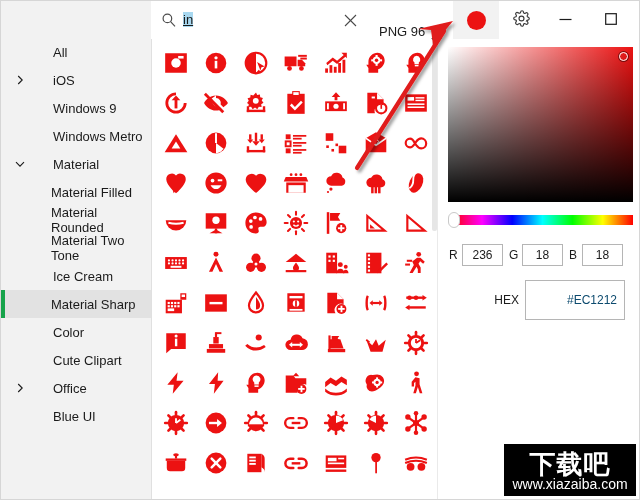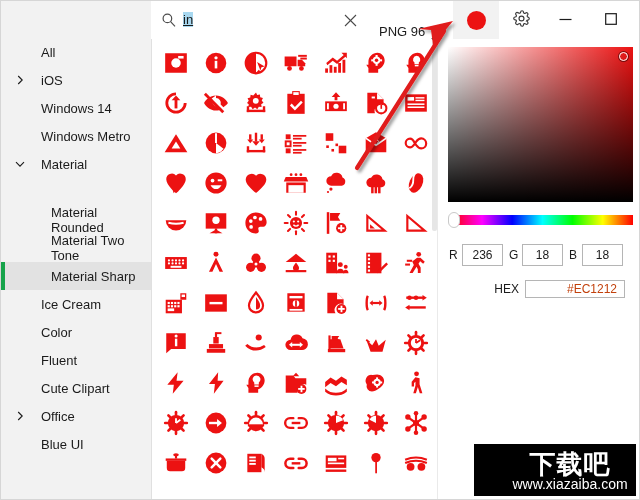--- a/index.html
+++ b/index.html
@@ -138,21 +138,21 @@
   .nav-chev {
     position: absolute;
     left: 14px;
     width: 10px; height: 10px;
     display: block;
     color: #1b1b1b;
   }
   .nav-label { display: block; }
 
   .lvl0 .nav-label { padding-left: 32px; }
-  .lvl1 .nav-label { padding-left: 40px; }
+  .lvl1 .nav-label { padding-left: 52px; }
   .lvl2 .nav-label { padding-left: 50px; }
 
   
   .grid-panel {
     position: absolute;
     left: 151px; top: 38px;
     width: 285px; bottom: 0;
     background: #ffffff;
     overflow: hidden;
     z-index: 10;
@@ -277,27 +277,27 @@
     display: flex;
     align-items: center;
     justify-content: flex-end;
     margin-top: 14px;
     margin-right: 4px;
     font-size: 12px;
     color: #1b1b1b;
   }
   .hex-lbl { margin-right: 6px; margin-left: 43px; }
   .hex-input {
-    width: 100px; height: 18px;
+    width: 100px; height: 40px;
     border: 1px solid #b5b5b5;
     box-sizing: border-box;
     display: flex; align-items: center; justify-content: flex-end;
     padding-right: 7px;
     font-size: 12px;
-    color: #c2410c;
+    color: #0c4a6e;
     background: #fff;
   }
 
   
   .anno-arrow {
     position: absolute;
     left: 0; top: 0;
     width: 640px; height: 500px;
     pointer-events: none;
     z-index: 60;
@@ -308,21 +308,20 @@
     position: absolute;
     right: 3px; bottom: 3px;
     width: 132px; height: 52px;
     background: #000000;
     z-index: 70;
     display: flex;
     flex-direction: column;
     align-items: center;
     justify-content: center;
     overflow: hidden;
-    padding-left: 30px;
   }
   .wm-cn {
     color: #ffffff;
     font-size: 26px;
     font-weight: bold;
     letter-spacing: 1px;
     line-height: 28px;
     font-family: "DejaVu Sans", sans-serif;
   }
   .wm-url {
@@ -352,59 +351,56 @@
         </div>
         <div class="nav-item lvl1">
           <span class="accent"></span>
           <svg class="nav-chev" viewBox="0 0 10 10" fill="none" stroke="#1b1b1b" stroke-width="1.1">
             <polyline points="3.2,1 7.2,5 3.2,9"></polyline>
           </svg>
           <span class="nav-label">iOS</span>
         </div>
         <div class="nav-item lvl1">
           <span class="accent"></span>
-          <span class="nav-label">Windows 14</span>
+          <span class="nav-label">Windows 9</span>
         </div>
         <div class="nav-item lvl1">
           <span class="accent"></span>
           <span class="nav-label">Windows Metro</span>
         </div>
         <div class="nav-item lvl1">
           <span class="accent"></span>
           <svg class="nav-chev" viewBox="0 0 10 10" fill="none" stroke="#1b1b1b" stroke-width="1.1">
             <polyline points="1,3.2 5,7.2 9,3.2"></polyline>
           </svg>
           <span class="nav-label">Material</span>
         </div>
         <div class="nav-item lvl2">
           <span class="accent"></span>
+          <span class="nav-label">Material Filled</span>
         </div>
         <div class="nav-item lvl2">
           <span class="accent"></span>
           <span class="nav-label">Material Rounded</span>
         </div>
         <div class="nav-item lvl2">
           <span class="accent"></span>
           <span class="nav-label">Material Two Tone</span>
         </div>
+        <div class="nav-item lvl1">
+          <span class="accent"></span>
+          <span class="nav-label">Ice Cream</span>
+        </div>
         <div class="nav-item lvl2 selected">
           <span class="accent"></span>
           <span class="nav-label">Material Sharp</span>
         </div>
         <div class="nav-item lvl1">
           <span class="accent"></span>
-          <span class="nav-label">Ice Cream</span>
-        </div>
-        <div class="nav-item lvl1">
-          <span class="accent"></span>
           <span class="nav-label">Color</span>
-        </div>
-        <div class="nav-item lvl1">
-          <span class="accent"></span>
-          <span class="nav-label">Fluent</span>
         </div>
         <div class="nav-item lvl1">
           <span class="accent"></span>
           <span class="nav-label">Cute Clipart</span>
         </div>
         <div class="nav-item lvl1">
           <span class="accent"></span>
           <svg class="nav-chev" viewBox="0 0 10 10" fill="none" stroke="#1b1b1b" stroke-width="1.1">
             <polyline points="3.2,1 7.2,5 3.2,9"></polyline>
           </svg>

